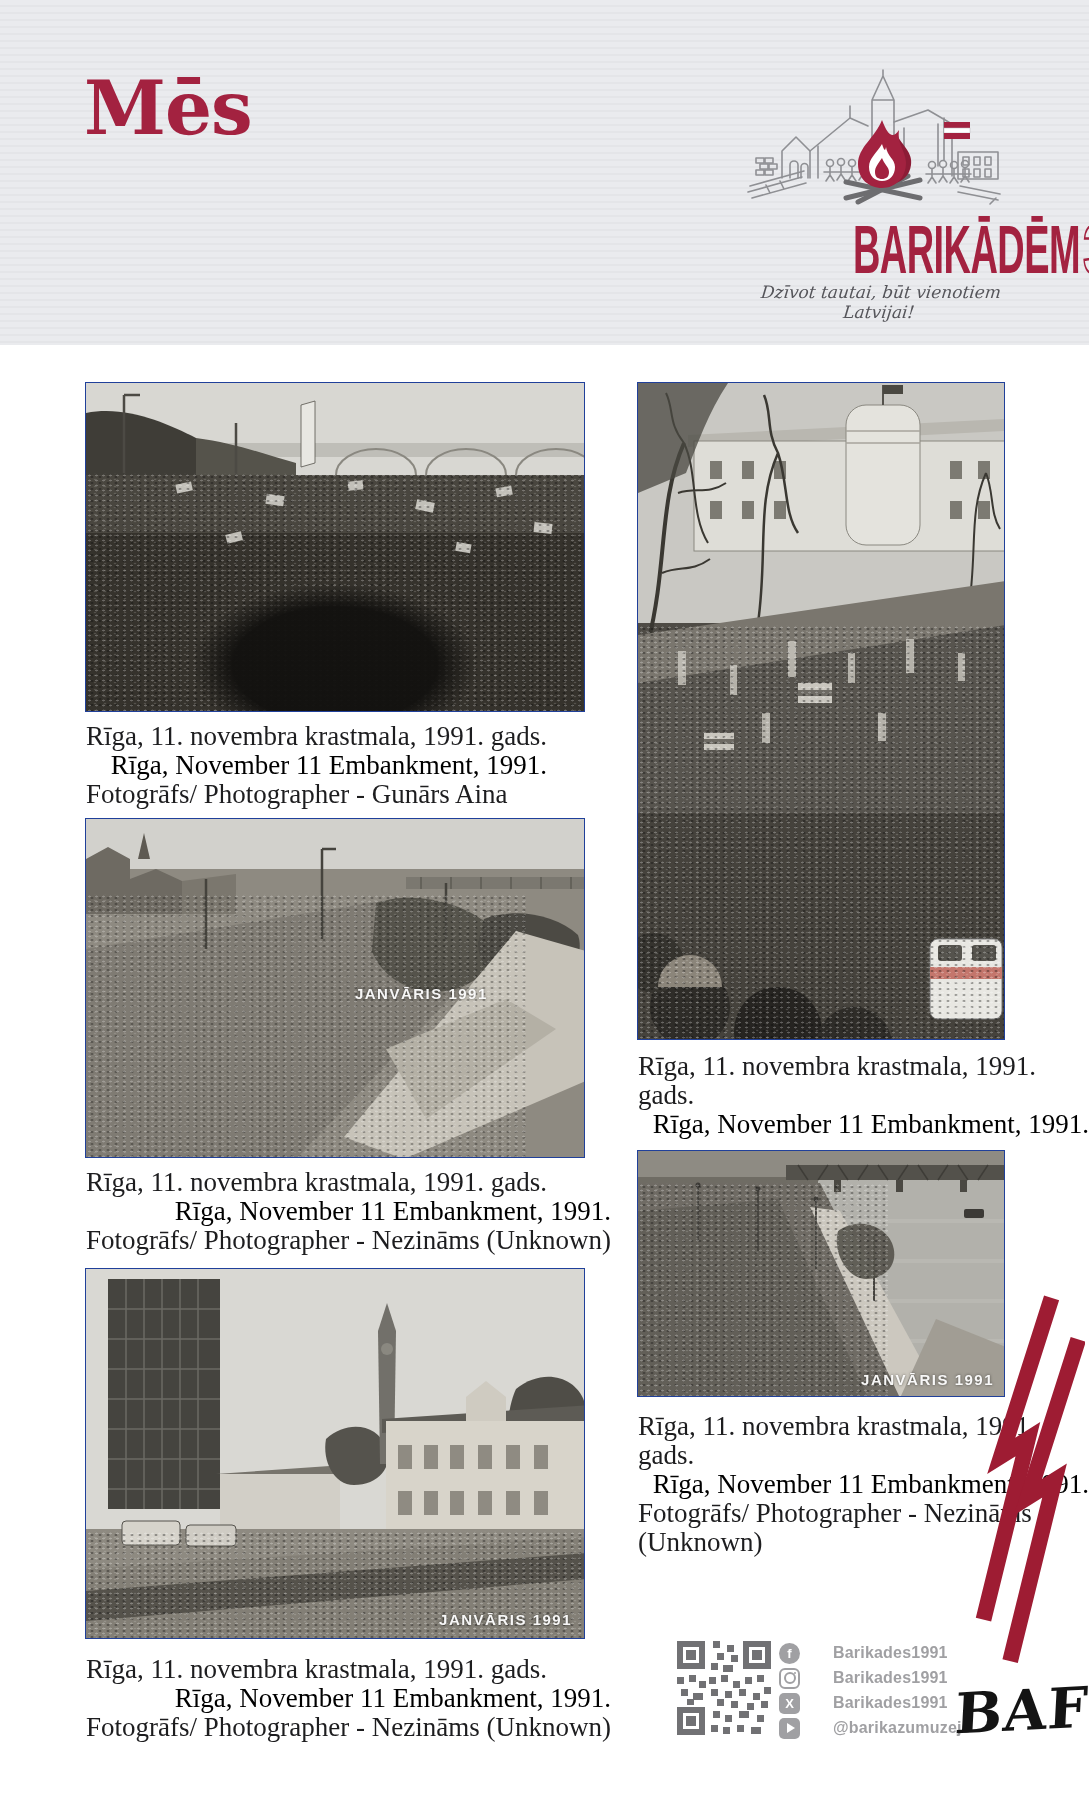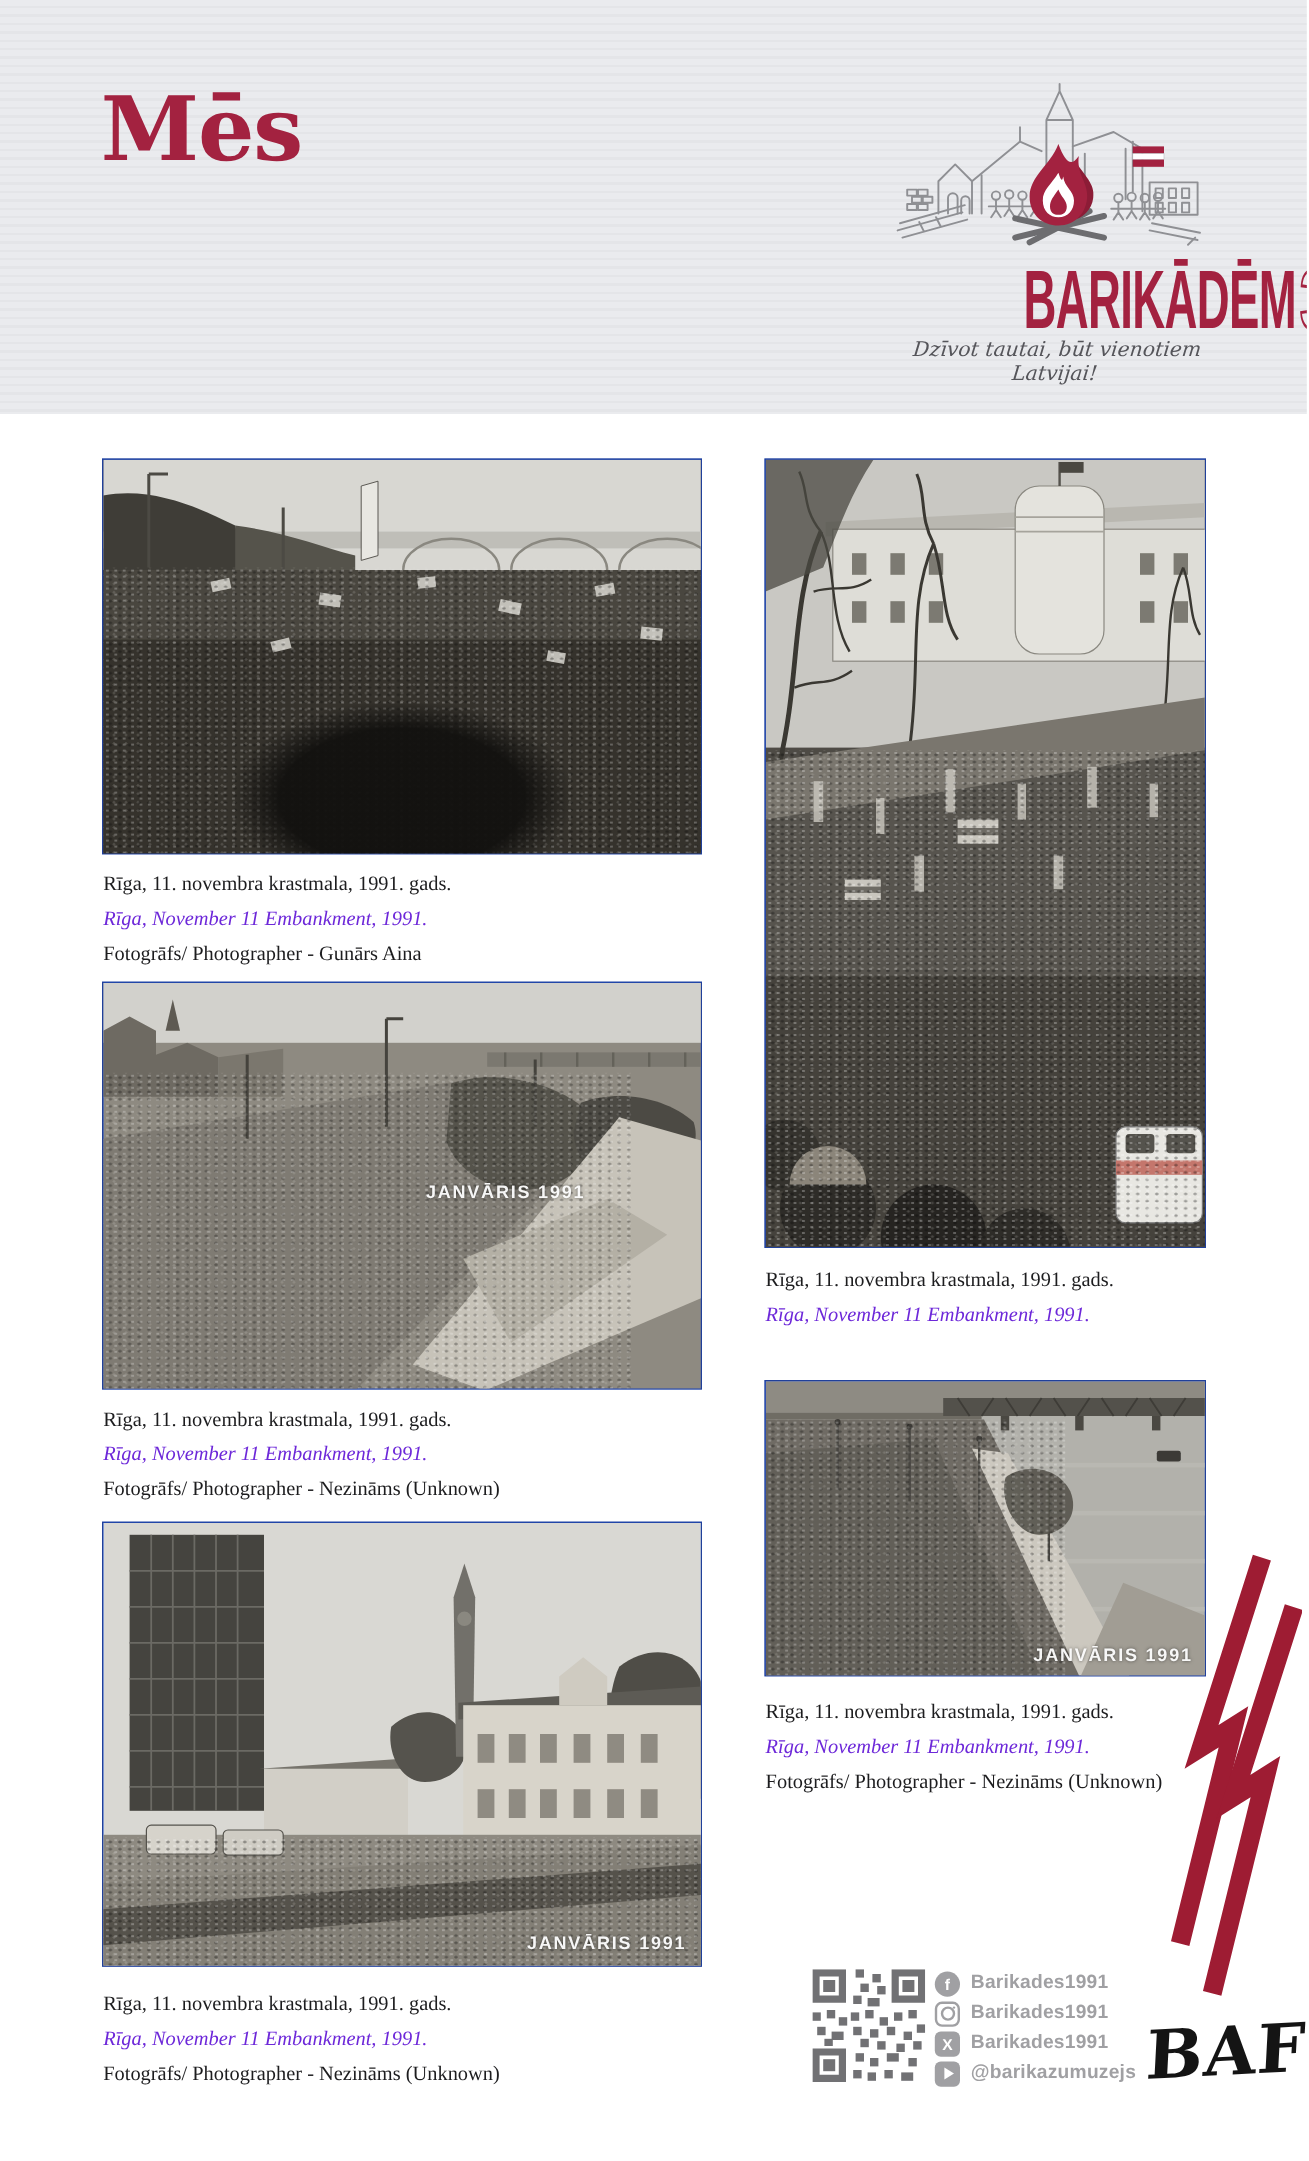--- a/index.html
+++ b/index.html
@@ -30,41 +30,41 @@
      background-image:
        radial-gradient(rgba(255,255,255,.30) 1px, transparent 1.7px),
        radial-gradient(rgba(235,233,228,.20) 1px, transparent 1.6px),
        radial-gradient(rgba(10,10,10,.38) 1px, transparent 1.9px);
      background-size:7px 5px,10px 7px,8px 6px;
      background-position:0 0,4px 3px,2px 1px;}
   .wm{position:absolute;color:rgba(255,255,255,.95);font-weight:700;font-size:15px;
       letter-spacing:1.5px;text-shadow:0 0 3px rgba(0,0,0,.55);font-family:"Liberation Sans",sans-serif;}
 
   
-  .fig-caption{position:absolute;font-family:"Liberation Serif",serif;font-size:17px;
+  .fig-caption{position:absolute;font-family:"Liberation Serif",serif;font-size:27px;
                line-height:29px;color:#1d1d1f;}
-  .cap-en{font-style:italic;color:#6d28d9;}
+  .cap-en{color:#000000;text-align:right;}
   .cap-line{display:block;}
 
   
   .website{position:absolute;left:617px;top:1593px;width:368px;text-align:center;
            font-weight:700;font-size:31px;letter-spacing:-0.5px;color:#3c3c3e;}
   .qr{position:absolute;left:677px;top:1641px;width:94px;height:94px;}
   .socials{position:absolute;left:779px;top:1642px;}
   .social-row{display:flex;align-items:center;height:22px;margin-bottom:3px;}
   .sicon{width:21px;height:21px;margin-right:9px;flex:0 0 auto;position:relative;
          background:#a0a0a3;border-radius:5px;color:#fff;font-weight:700;
          display:flex;align-items:center;justify-content:center;font-size:13px;line-height:1;}
   .sicon.fb{border-radius:50%;}
   .sicon.ig{background:transparent;border:2.5px solid #a0a0a3;box-sizing:border-box;border-radius:6px;}
   .sicon.ig .lens{width:8px;height:8px;border:2px solid #a0a0a3;border-radius:50%;}
   .sicon.ig .dot{position:absolute;right:2px;top:2px;width:2.5px;height:2.5px;border-radius:50%;background:#a0a0a3;}
   .sicon.yt .play{width:0;height:0;border-left:8px solid #fff;border-top:5px solid transparent;
                   border-bottom:5px solid transparent;margin-left:2px;}
-  .social-handle{font-weight:700;font-size:16px;color:#a0a0a3;letter-spacing:0.2px;}
+  .social-handle{font-weight:700;font-size:16px;color:#a0a0a3;letter-spacing:0.2px;margin-left:24px;}
 
   .baf{position:absolute;left:955px;top:1292px;width:130px;height:475px;text-align:center;}
   .baf-text{position:absolute;left:0;top:385px;width:130px;font-family:"DejaVu Serif",serif;
             font-weight:700;font-size:56px;color:#141414;letter-spacing:1px;
             transform:rotate(-3deg) skewX(-6deg);}
 </style>
 </head>
 <body>
 
 <div id="poster">

